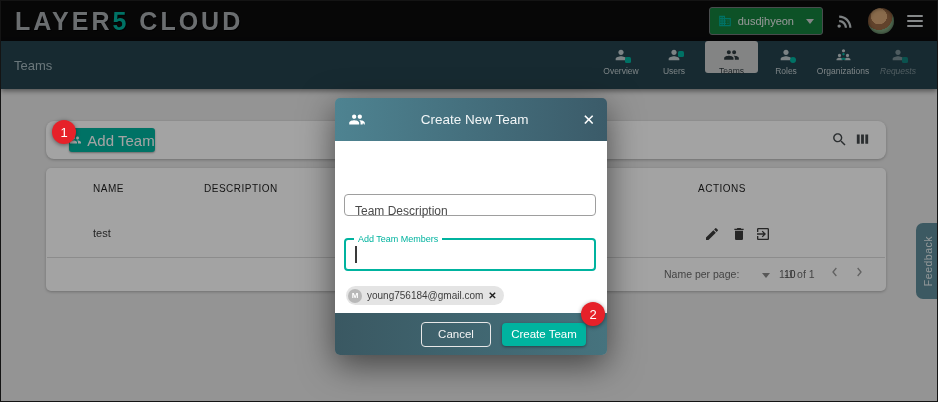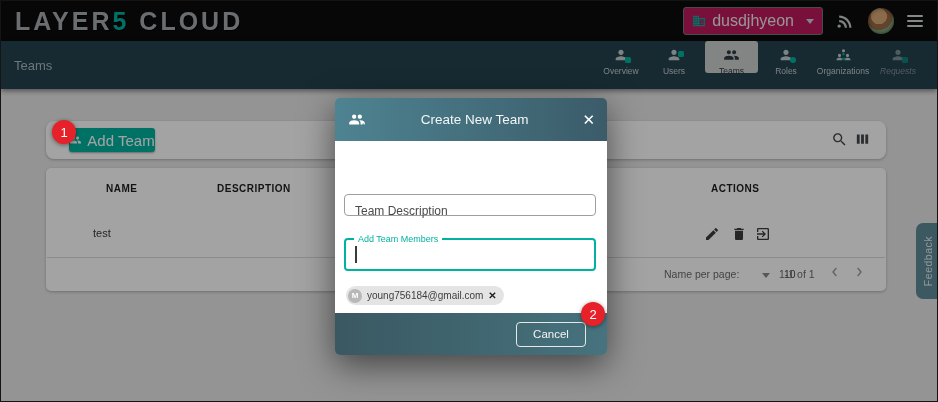--- a/index.html
+++ b/index.html
@@ -6,21 +6,21 @@
   .screen{position:relative;width:938px;height:402px;overflow:hidden;background:#E8E8E8;
     font-family:"Liberation Sans",sans-serif;border:1px solid #141414;box-sizing:border-box;}
   .abs{position:absolute;}
 
   
   .appbar{position:absolute;left:0;top:0;width:100%;height:40px;background:#0B0B0C;display:flex;align-items:center;justify-content:space-between;padding:0 14px;box-sizing:border-box;}
   .logo{display:flex;align-items:baseline;font-weight:800;font-size:25px;letter-spacing:3px;color:#A8ADB0;text-shadow:1px 1px 0 rgba(0,0,0,.65);}
   .logo .five{color:#00B39F;}
   .logo .cloud{margin-left:10px;}
   .appbar-right{display:flex;align-items:center;gap:13px;}
-  .org-select{display:flex;align-items:center;gap:6px;height:26px;padding:0 8px;background:#be185d;border:1px solid #72787B;border-radius:3px;color:#E9ECEC;font-size:16px;cursor:pointer;}
+  .org-select{display:flex;align-items:center;gap:6px;height:26px;padding:0 8px;background:#15803d;border:1px solid #72787B;border-radius:3px;color:#E9ECEC;font-size:11px;cursor:pointer;}
   .caret-down{width:0;height:0;border-left:4px solid transparent;border-right:4px solid transparent;border-top:5px solid #CDD1D2;margin-left:6px;}
   .icon-btn{display:flex;align-items:center;justify-content:center;cursor:pointer;}
   .avatar{width:26px;height:26px;border-radius:50%;background:
       radial-gradient(circle at 42% 32%,#D8A877 0 34%,#9A6A45 35% 58%,#7FA77F 59% 100%);
       box-shadow:inset 0 0 4px rgba(0,0,0,.5);}
   .burger{display:flex;flex-direction:column;gap:3px;}
   .burger span{display:block;width:16px;height:2px;background:#D2D6D8;border-radius:1px;}
 
   
   .navbar{position:absolute;left:0;top:40px;width:100%;height:48px;background:#24424D;box-shadow:0 2px 5px rgba(0,0,0,.45);}
@@ -29,21 +29,21 @@
   .tab .t-icon{margin-top:6px;height:17px;position:relative;}
   .tab .t-label{font-size:8.5px;margin-top:3px;}
   .tab .accent{position:absolute;right:-2px;bottom:0;width:6px;height:6px;background:#00B39F;border-radius:1.5px;}
   .tab.active-box{background:#CDCFCF;border-radius:3px;color:#2E3A3F;}
   .tab.dim{opacity:.55;font-style:italic;}
 
   
   .toolbar-card{position:absolute;left:45px;top:120px;width:840px;height:38px;background:#FFFFFF;border-radius:8px;box-shadow:0 1px 3px rgba(0,0,0,.25);}
   .add-team-btn{position:absolute;left:68px;top:127px;width:86px;height:24px;background:#00B39F;border-radius:3px;display:flex;align-items:center;justify-content:center;gap:5px;color:#fff;font-size:15px;cursor:pointer;box-shadow:0 1px 2px rgba(0,0,0,.35);}
   .table-card{position:absolute;left:45px;top:167px;width:840px;height:123px;background:#FFFFFF;border-radius:5px;box-shadow:0 1px 3px rgba(0,0,0,.25);}
-  .th{position:absolute;top:182px;font-size:10px;font-weight:bold;color:#1E1E1E;letter-spacing:.5px;margin-left:13px;}
+  .th{position:absolute;top:182px;font-size:10px;font-weight:normal;color:#1E1E1E;letter-spacing:.5px;}
   .cell{position:absolute;top:226px;font-size:11px;color:#3A3A3A;}
   .divider{position:absolute;left:46px;top:256px;width:838px;height:1px;background:#DCDCDC;}
   .pg{position:absolute;top:267px;font-size:10.5px;color:#6B6B6B;}
   .pg-arrow{position:absolute;top:263px;width:16px;height:16px;color:#9A9A9A;cursor:pointer;}
 
   
   .feedback{position:absolute;left:915px;top:222px;width:23px;height:76px;background:#5E8C99;border-radius:7px 0 0 7px;display:flex;align-items:center;justify-content:center;cursor:pointer;}
   .feedback span{writing-mode:vertical-rl;transform:rotate(180deg);font-size:10.5px;color:#E2EBED;letter-spacing:.5px;}
 
   
@@ -263,19 +263,20 @@
 
       <div class="chip">
         <span class="chip-avatar">M</span>
         <span class="chip-email">young756184@gmail.com</span>
         <span class="chip-x">✕</span>
       </div>
     </div>
 
     <div class="modal-footer">
       <div class="btn-cancel">Cancel</div>
+      <div class="btn-create">Create Team</div>
     </div>
   </div>
 
   <div class="badge badge1">1</div>
   <div class="badge badge2">2</div>
 
 </div>
 
 </body></html>

